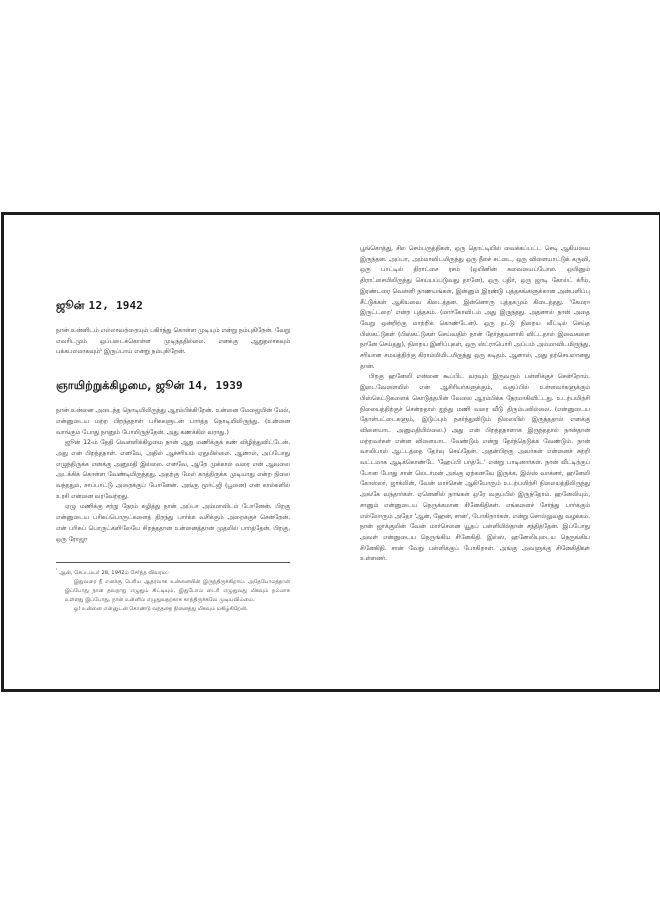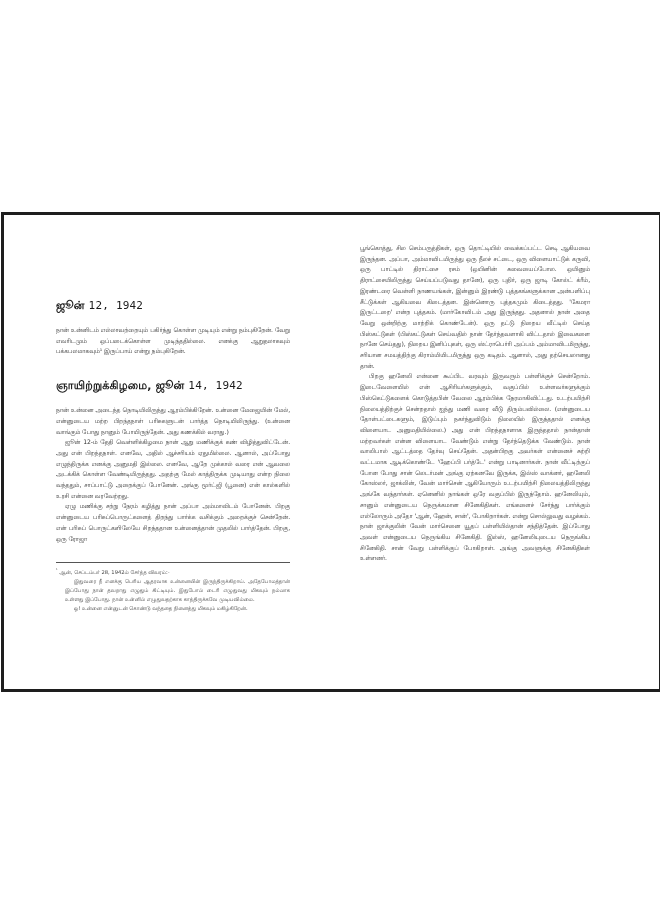--- a/index.html
+++ b/index.html
@@ -16,21 +16,21 @@
   .page-left {
     position:absolute; left:52px; top:84px; width:234px;
   }
   .page-right {
     position:absolute; left:356px; top:28px; width:230px;
   }
   .heading {
     font-family: "DejaVu Sans", sans-serif; font-weight:bold; font-size:11px;
     color:#1a1a1a; margin:0 0 12px 0; letter-spacing:0.2px;
   }
-  .heading .date { font-family:"DejaVu Sans Mono", monospace; font-weight:normal; }
+  .heading .date { font-family:"DejaVu Sans Mono", monospace; font-weight:bold; }
   .para {
     font-size:6.1px; line-height:10.7px; text-align:justify; margin:0;
     color:#333333; letter-spacing:-0.1px;
   }
   .para.indent { text-indent:9px; }
   .gap-after { margin-bottom:22px; }
   .footnote-rule {
     border:0; border-top:1px solid #555555; width:234px; margin:18px 0 5px 0;
   }
   .footnote {
@@ -47,21 +47,21 @@
 
   <div class="page-left">
     <h2 class="heading">
       <span>ஜூன்</span>
       <span class="date">12, 1942</span>
     </h2>
     <p class="para gap-after">நான் உன்னிடம் எல்லாவற்றையும் பகிர்ந்து கொள்ள முடியும் என்று நம்புகிறேன். வேறு எவரிடமும் ஒப்படைக்கொள்ள முடிந்ததில்லை. எனக்கு ஆறுதலாகவும் பக்கபலமாகவும்¹ இருப்பாய் என்று நம்புகிறேன்.</p>
 
     <h2 class="heading">
       <span>ஞாயிற்றுக்கிழமை, ஜூன்</span>
-      <span class="date">14, 1942</span>
+      <span class="date">14, 1939</span>
     </h2>
     <p class="para">நான் உன்னை அடைந்த நொடியிலிருந்து ஆரம்பிக்கிறேன். உன்னை மேஜையின் மேல், என்னுடைய மற்ற பிறந்தநாள் பரிசுகளுடன் பார்த்த நொடியிலிருந்து. (உன்னை வாங்கும் போது நானும் போயிருந்தேன். அது கணக்கில் வராது.)</p>
     <p class="para indent">ஜூன் 12-ம் தேதி வெள்ளிக்கிழமை நான் ஆறு மணிக்குக் கண் விழித்துவிட்டேன். அது என் பிறந்தநாள். எனவே, அதில் ஆச்சரியம் ஏதுமில்லை. ஆனால், அப்போது எழுந்திருக்க எனக்கு அனுமதி இல்லை. எனவே, ஆறே முக்கால் வரை என் ஆவலை அடக்கிக் கொள்ள வேண்டியிருந்தது. அதற்கு மேல் காத்திருக்க முடியாது என்ற நிலை வந்ததும், சாப்பாட்டு அறைக்குப் போனேன். அங்கு மூர்ட்ஜி (பூனை) என் கால்களில் உரசி என்னை வரவேற்றது.</p>
     <p class="para indent">ஏழு மணிக்கு சற்று நேரம் கழித்து நான் அப்பா அம்மாவிடம் போனேன். பிறகு என்னுடைய பரிசுப்பொருட்களைத் திறந்து பார்க்க வசிக்கும் அறைக்குச் சென்றேன். என் பரிசுப் பொருட்களிலேயே சிறந்ததான உன்னைத்தான் முதலில் பார்த்தேன். பிறகு, ஒரு ரோஜா</p>
 
     <hr class="footnote-rule">
     <p class="footnote"><sup>¹</sup> <span>ஆன், செப்டம்பர் 28, 1942ல் சேர்த்த விவரம்:-</span></p>
     <p class="footnote body indent">இதுவரை நீ எனக்கு பெரிய ஆதரவாக உன்னையின் இருந்திருக்கிறாய். அதேபோலத்தான் இப்போது நான் தவறாது எழுதும் கிட்டியும். இதுபோல் டைரி எழுதுவது மிகவும் நல்லாக உள்ளது இப்போது. நான் உன்னில் எழுதுவதற்காக காத்திருக்கவே முடியவில்லை.</p>
     <p class="footnote body indent">ஓ! உன்னை என்னுடன் கொண்டு வந்ததை நினைத்து மிகவும் மகிழ்கிறேன்.</p>
   </div>

